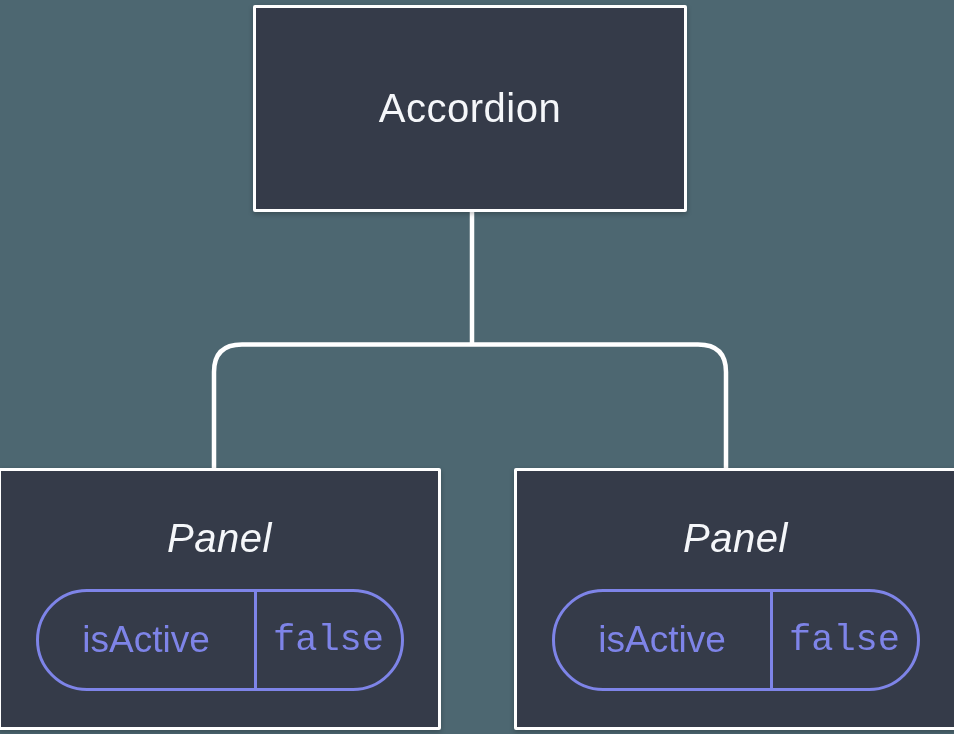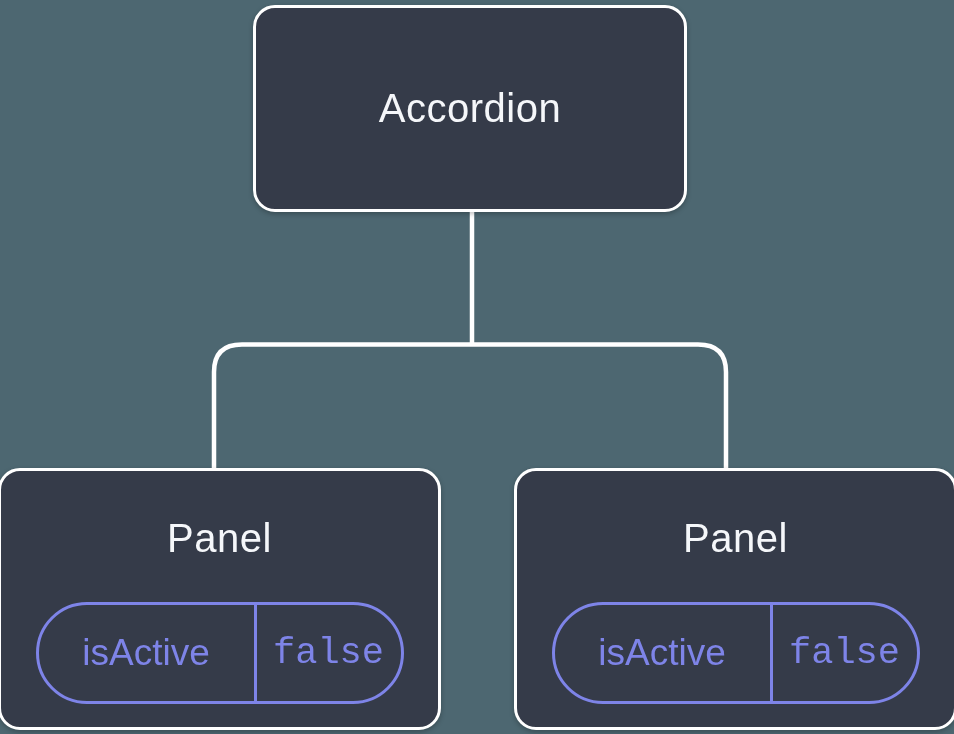--- a/index.html
+++ b/index.html
@@ -24,21 +24,21 @@
   .connectors {
     position: absolute;
     left: 0; top: 0;
     width: 954px; height: 734px;
     pointer-events: none;
   }
   .node {
     position: absolute;
     background: var(--node-fill);
     border: 3px solid var(--node-border);
-    border-radius: 22px;
+    border-radius: 2px;
     box-shadow: 0 2px 5px rgba(0,0,0,0.25);
     color: var(--title-text);
   }
   .node-root {
     left: 253px; top: 5px;
     width: 434px; height: 207px;
     display: flex;
     align-items: center;
     justify-content: center;
   }
@@ -54,23 +54,24 @@
     display: flex;
     flex-direction: column;
     align-items: center;
     padding-top: 44px;
   }
   .node-panel-left  { left: -2px; }
   .node-panel-right { left: 514px; }
   .panel-title {
     height: 46px;
     line-height: 46px;
+    font-style: italic;
   }
   .state-pill {
-    margin-top: 41px;
+    margin-top: 28px;
     width: 368px; height: 102px;
     border: 3px solid var(--accent-purple);
     border-radius: 51px;
     display: flex;
     align-items: stretch;
     overflow: hidden;
   }
   .pill-cell {
     display: flex;
     align-items: center;

